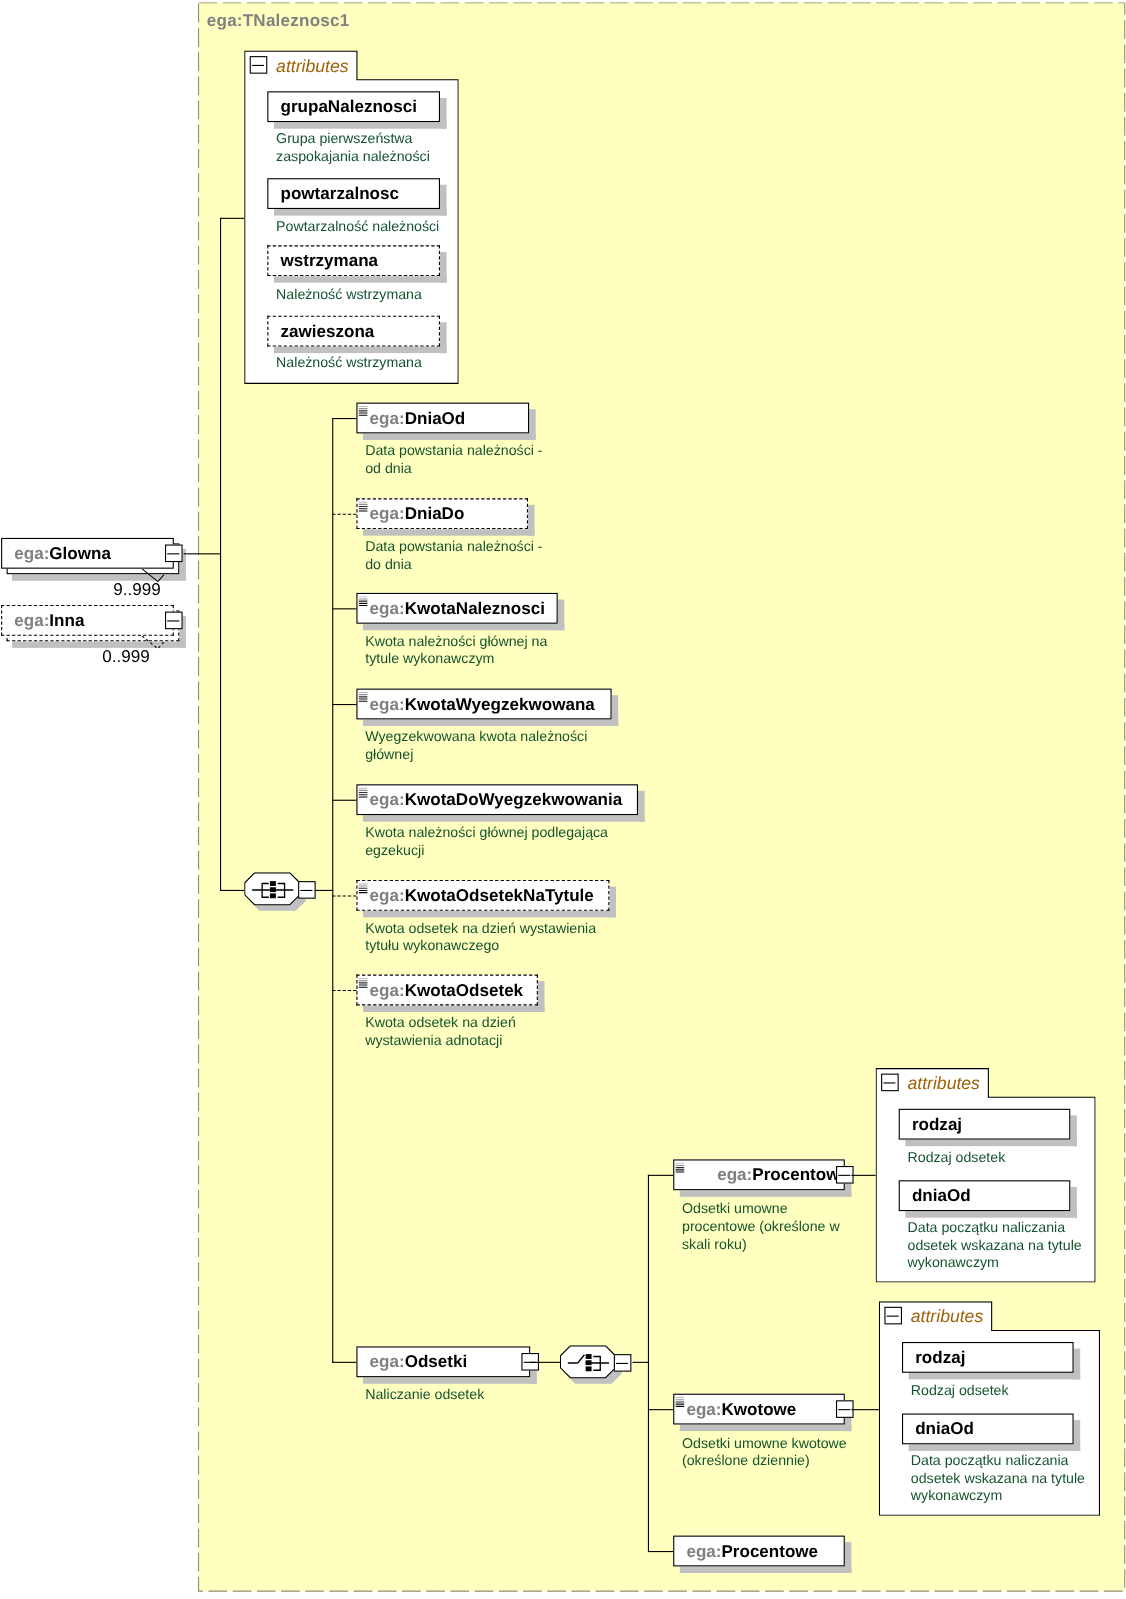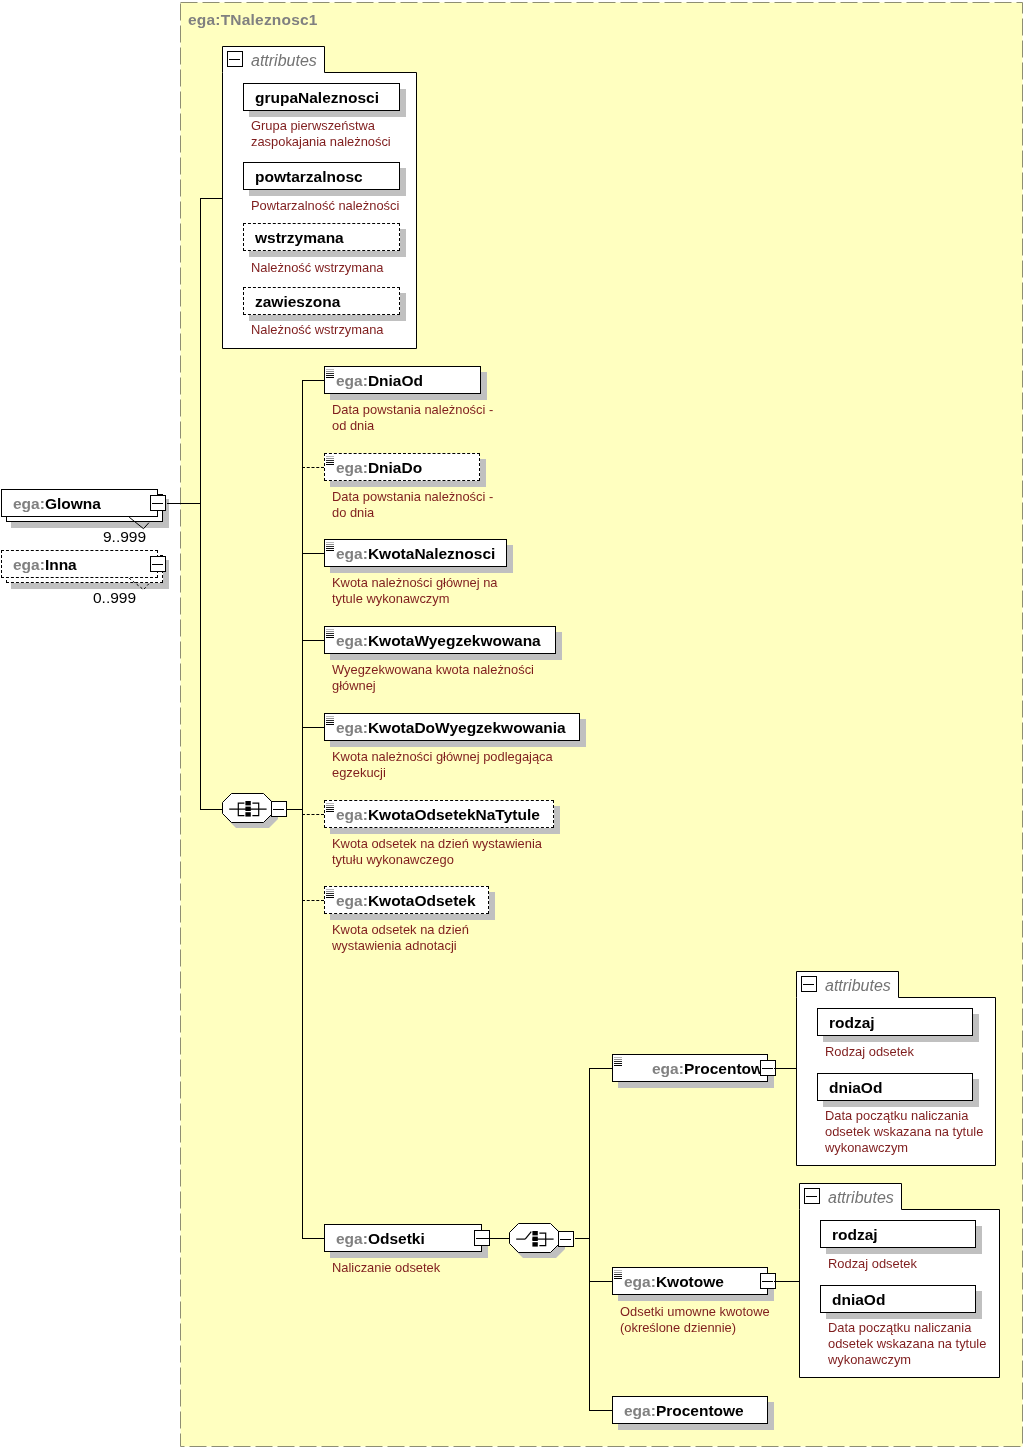--- a/index.html
+++ b/index.html
@@ -17,24 +17,24 @@
 .shadow{position:absolute;background:#c0c0c0;}
 
 
 .ebox{position:absolute;background:#fff;border:1px solid #000;box-sizing:border-box;}
 .ebox.dash{border:1px dashed #000;}
 .elabel{position:absolute;white-space:nowrap;font-size:15.5px;font-weight:bold;line-height:1;}
 .ns{color:#808080;}
 .nm{color:#000;}
 
 
-.doc{position:absolute;font-size:12.9px;color:#7f1d1d;line-height:16px;white-space:pre;}
-
-
-.attrlabel{position:absolute;font-size:16px;font-style:italic;color:#737373;white-space:nowrap;line-height:1;}
+.doc{position:absolute;font-size:12.9px;color:#14532d;line-height:16px;white-space:pre;}
+
+
+.attrlabel{position:absolute;font-size:16px;font-style:italic;color:#a16207;white-space:nowrap;line-height:1;}
 .occ{position:absolute;font-size:15.5px;color:#000;white-space:nowrap;line-height:1;}
 </style>
 </head>
 <body>
 
 <div id="stage">
 <svg width="844" height="1446" style="position:absolute;left:180px;top:2px;">
       <rect x="0.5" y="0.5" width="842" height="1444" fill="#ffffc0" stroke="#8e8e73" stroke-width="1" stroke-dasharray="17 5"></rect>
     </svg>
 <div class="typetitle" style="left:188px;top:11px;">ega:TNaleznosc1</div>
@@ -238,20 +238,23 @@
 <svg width="9" height="10" viewBox="0 0 9 10" style="position:absolute;left:614px;top:1057px;">
       <path d="M0 0.5 H8" stroke="#b9b9b9" stroke-width="1"></path>
       <path d="M0 2.5 H8" stroke="#8f8f8f" stroke-width="1"></path>
       <path d="M0 4.5 H8" stroke="#2b2b2b" stroke-width="1"></path>
       <path d="M0 6.5 H8" stroke="#111" stroke-width="1"></path>
       <path d="M0 8.5 H8" stroke="#000" stroke-width="1"></path>
     </svg>
 <div class="elabel" style="left:624px;top:1061px;margin-left:28px;"><span class="ns">ega:</span><span class="nm">Procentowe</span></div>
 <div style="position:absolute;left:760px;top:1060px;width:16px;height:16px;background:#fff;border:1px solid #000;box-sizing:border-box;"></div>
 <div style="position:absolute;left:762px;top:1068px;width:11px;height:0;border-top:1.3px solid #000;"></div>
+<div class="doc" style="left:620px;top:1091px;">Odsetki umowne
+procentowe (określone w
+skali roku)</div>
 <div class="lnh" style="left:589px;top:1281px;width:23px;"></div>
 <div class="shadow" style="left:618px;top:1295px;width:156px;height:6px;"></div>
 <div class="shadow" style="left:768px;top:1273px;width:6px;height:28px;"></div>
 <div class="ebox" style="left:612px;top:1267px;width:156px;height:28px;"></div>
 <svg width="9" height="10" viewBox="0 0 9 10" style="position:absolute;left:614px;top:1270px;">
       <path d="M0 0.5 H8" stroke="#b9b9b9" stroke-width="1"></path>
       <path d="M0 2.5 H8" stroke="#8f8f8f" stroke-width="1"></path>
       <path d="M0 4.5 H8" stroke="#2b2b2b" stroke-width="1"></path>
       <path d="M0 6.5 H8" stroke="#111" stroke-width="1"></path>
       <path d="M0 8.5 H8" stroke="#000" stroke-width="1"></path>

